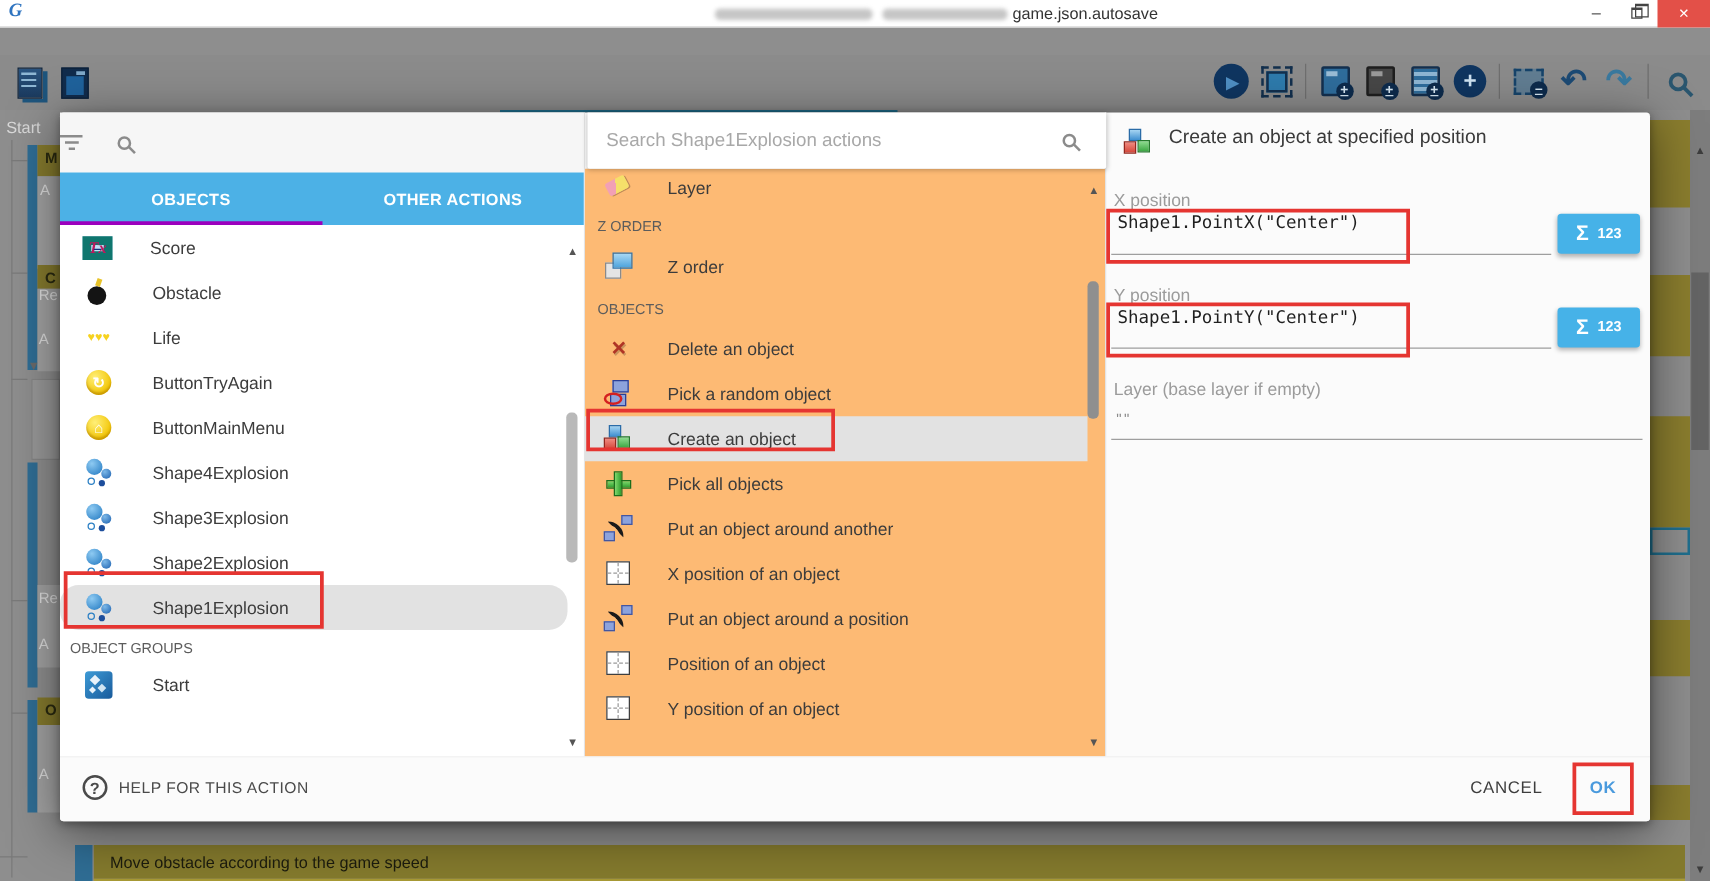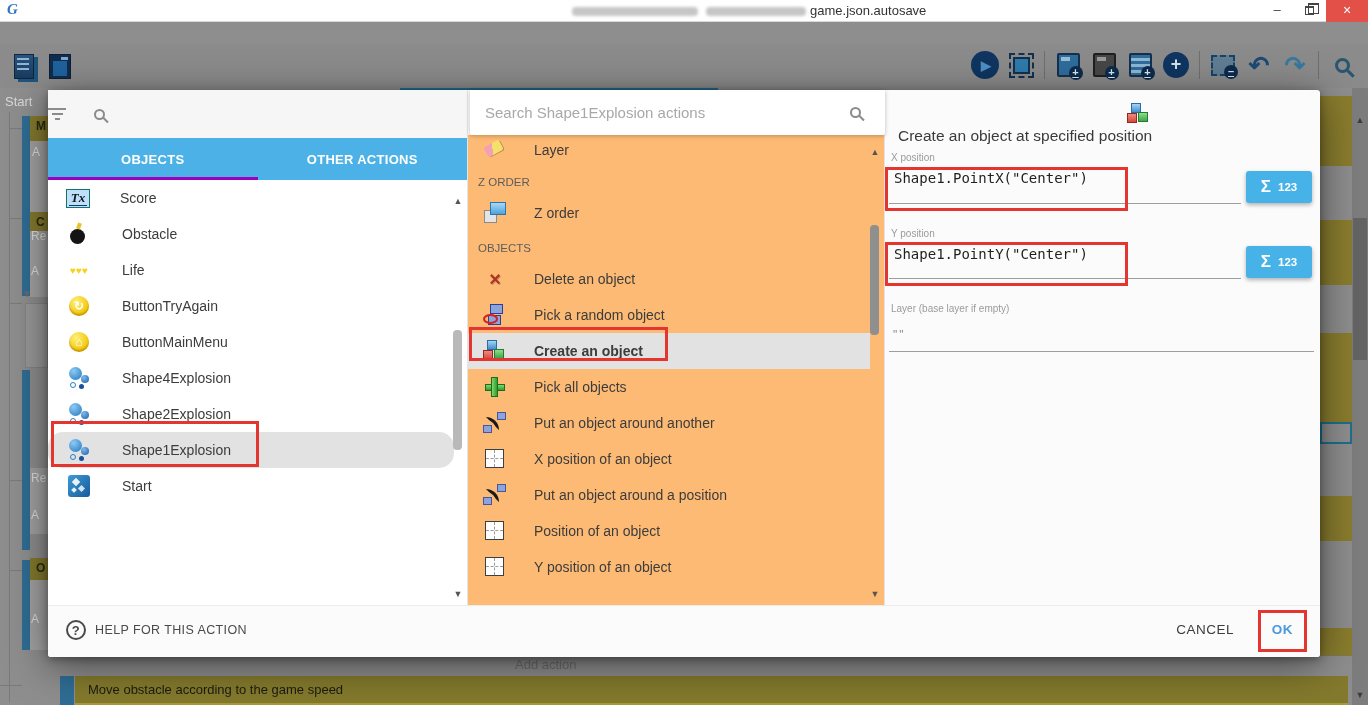--- a/index.html
+++ b/index.html
@@ -118,29 +118,29 @@
 
   
   .midsearch { position:absolute; left:2px; top:0; width:415px; height:45px; background:#fff; border-radius:0 0 2px 2px; box-shadow:0 1px 4px rgba(0,0,0,.25); display:flex; align-items:center; z-index:3; }
   .midsearch input { flex:1; border:0; outline:0; background:transparent; font-size:15px; color:#333; padding-left:15px; }
   .midsearch input::placeholder { color:#a8a8a8; }
 
   
   .actlist { position:absolute; left:0; top:45px; bottom:0; width:100%; overflow:hidden; background:#fdba74; }
   .act-item { position:relative; height:36px; display:flex; align-items:center; width:calc(100% - 14px); padding-left:14px; }
   .act-item.first { height:30px; }
-  .act-item.selected { background:#e2e2e2;font-weight:bold; }
+  .act-item.selected { background:#e2e2e2; }
   .act-item .lbl { font-size:14px; color:#3c3c3c; margin-left:26px; }
   .act-item.annotated::after { content:""; position:absolute; left:1px; top:-6px; width:193px; height:28px; border:3px solid #e53531; pointer-events:none; }
   .act-sep { height:30px; padding:11px 0 0 10px; font-size:11.5px; color:#5c5c5c; }
 
   
   .ic { position:relative; width:26px; height:26px; flex:none; display:flex; align-items:center; justify-content:center; }
   .ic i, .ic b, .ic u { position:absolute; display:block; }
-  .ic-tx { width:24px; height:19px; background:#bfe0f7; border:1px solid #0f766e; font:italic bold 13px "Liberation Serif", serif; color:#0f172a; }
+  .ic-tx { width:24px; height:19px; background:#bfe0f7; border:7px solid #0f766e; font:italic bold 13px "Liberation Serif", serif; color:#be185d; }
   .ic-tx::after { content:""; position:absolute; left:2px; right:2px; bottom:1px; height:1px; background:#17317e; }
   .ic-bomb { }
   .ic-bomb i { width:15px; height:15px; background:#141414; border-radius:50%; left:4px; top:8px; }
   .ic-bomb b { width:4px; height:6px; background:#e8c32a; left:11px; top:2px; transform:rotate(20deg); }
   .ic-hearts { color:#f6d21f; font-size:10px; letter-spacing:0; white-space:nowrap; }
   .ic-banner i { width:22px; height:12px; left:2px; top:7px; background:#dcc342; border:1px solid #6b5c17; }
   .ic-banner b { width:16px; height:2px; left:5px; top:10px; background:#7c5a00; }
   .ic-banner u { width:12px; height:2px; left:7px; top:14px; background:#7c5a00; }
   .ic-ybtn { width:20px; height:20px; border-radius:50%; background:radial-gradient(circle at 35% 30%, #ffef78, #f2c400 75%); color:#fff; font-weight:bold; font-size:12px; box-shadow:inset 0 -2px 2px rgba(160,110,0,.5); }
   .ic-expl i.e1 { width:13px; height:13px; border-radius:50%; background:radial-gradient(circle at 35% 30%, #8ecaf2, #1f77c0); left:3px; top:2px; }
@@ -164,24 +164,24 @@
   .ic-pickall i { width:20px; height:7px; left:3px; top:10px; background:linear-gradient(#7fd86d,#2f9e2f); border:1px solid #1c6e1c; }
   .ic-pickall b { width:7px; height:20px; left:9px; top:3px; background:linear-gradient(90deg,#7fd86d,#2f9e2f); border:1px solid #1c6e1c; }
   .ic-around i { width:9px; height:8px; left:15px; top:2px; background:#8da3dc; border:1px solid #44569e; }
   .ic-around b { width:9px; height:8px; left:1px; top:15px; background:#8da3dc; border:1px solid #44569e; }
   .ic-around u { width:13px; height:13px; left:4px; top:7px; border:3px solid transparent; border-top-color:#1a1a1a; border-right-color:#1a1a1a; border-radius:0 100% 0 0; }
   .ic-pos i { width:19px; height:19px; left:3px; top:3px; border:1.5px solid #3f3f3f; background:#fff; }
   .ic-pos b { left:4px; top:11.5px; width:17px; border-top:1px dashed #9a9a9a; }
   .ic-pos u { left:12px; top:4px; height:17px; border-left:1px dashed #9a9a9a; }
 
   
-  .rp-head { position:absolute; left:13px; top:11px; display:flex; align-items:flex-end; gap:0;flex-direction:column; }
+  .rp-head { position:absolute; left:13px; top:11px; display:flex; align-items:flex-start; gap:11px; }
   .rp-title { font-size:15.5px; color:#3a3a3a; }
   .field { position:absolute; left:0; width:100%; }
-  .f-label { position:absolute; left:6px; font-size:10px; color:#9b9b9b; }
+  .f-label { position:absolute; left:6px; font-size:14px; color:#9b9b9b; }
   .f-value { position:absolute; left:9px; font-family:"DejaVu Sans Mono", monospace; font-size:14px; color:#1f1f1f; white-space:pre; }
   .f-line { position:absolute; left:4px; height:1px; background:#9e9e9e; }
   .f-redbox { position:absolute; border:3px solid #e53531; pointer-events:none; }
   .sigma-btn { position:absolute; width:66px; height:32px; background:#46b2e8; border-radius:3px; box-shadow:0 2px 4px rgba(0,0,0,.3); color:#fff; display:flex; align-items:center; justify-content:center; gap:7px; }
   .sigma-btn .sg { font-size:17px; font-weight:bold; }
   .sigma-btn .nm { font-size:11.5px; font-weight:bold; }
   .f-quotes { position:absolute; left:8px; font-size:12px; color:#8a8a8a; letter-spacing:2px; }
 
   
   .dfooter { position:absolute; left:0; right:0; bottom:0; height:52px; background:#fbfbfb; border-top:1px solid #ececec; border-radius:0 0 3px 3px; }
@@ -292,21 +292,20 @@
     <div class="lightrow" style="left:30px;top:492px;width:18px;height:70px"></div>
     <span class="frag" style="left:31px;top:524px">A</span>
 
     <div class="bg-right-block" style="top:8px;height:70px"></div>
     <div class="bg-right-block" style="top:132px;height:65px"></div>
     <div class="bg-right-block" style="top:245px;height:97px"></div>
     <div class="teal-box" style="top:334px"></div>
     <div class="bg-right-block" style="top:408px;height:45px"></div>
     <div class="bg-right-block" style="top:540px;height:28px"></div>
 
-    <div class="addaction-row"><span>Add action</span></div>
     <div class="bb-bottom"></div>
     <div class="event-row"><span>Move obstacle according to the game speed</span></div>
     <div class="event-row-sel"></div>
   </div>
 
   <div class="wsb">
     <span class="up">▲</span>
     <span class="thumb"></span>
     <span class="dn">▼</span>
   </div>
@@ -377,33 +376,45 @@
           </div>
           <div class="obj-item">
             <span>
               <span class="ic ic-expl">
                 <i class="e1"></i>
                 <i class="e2"></i>
                 <i class="e3"></i>
                 <i class="e4"></i>
               </span>
             </span>
-            <span class="lbl">Shape2Explosion</span>
-          </div>
-          <div class="obj-item selected annotated">
+            <span class="lbl">Shape3Explosion</span>
+          </div>
+          <div class="obj-item">
             <span>
               <span class="ic ic-expl">
                 <i class="e1"></i>
                 <i class="e2"></i>
                 <i class="e3"></i>
                 <i class="e4"></i>
               </span>
             </span>
+            <span class="lbl">Shape2Explosion</span>
+          </div>
+          <div class="obj-item selected annotated">
+            <span>
+              <span class="ic ic-expl">
+                <i class="e1"></i>
+                <i class="e2"></i>
+                <i class="e3"></i>
+                <i class="e4"></i>
+              </span>
+            </span>
             <span class="lbl">Shape1Explosion</span>
           </div>
+          <div class="sec-header">OBJECT GROUPS</div>
           <div class="obj-item">
             <span>
               <span class="ic">
                 <span class="ic-grp" style="position: relative; display: block;">
                   <i style="position:absolute"></i>
                   <b style="position:absolute"></b>
                   <u style="position:absolute"></u>
                 </span>
               </span>
             </span>

